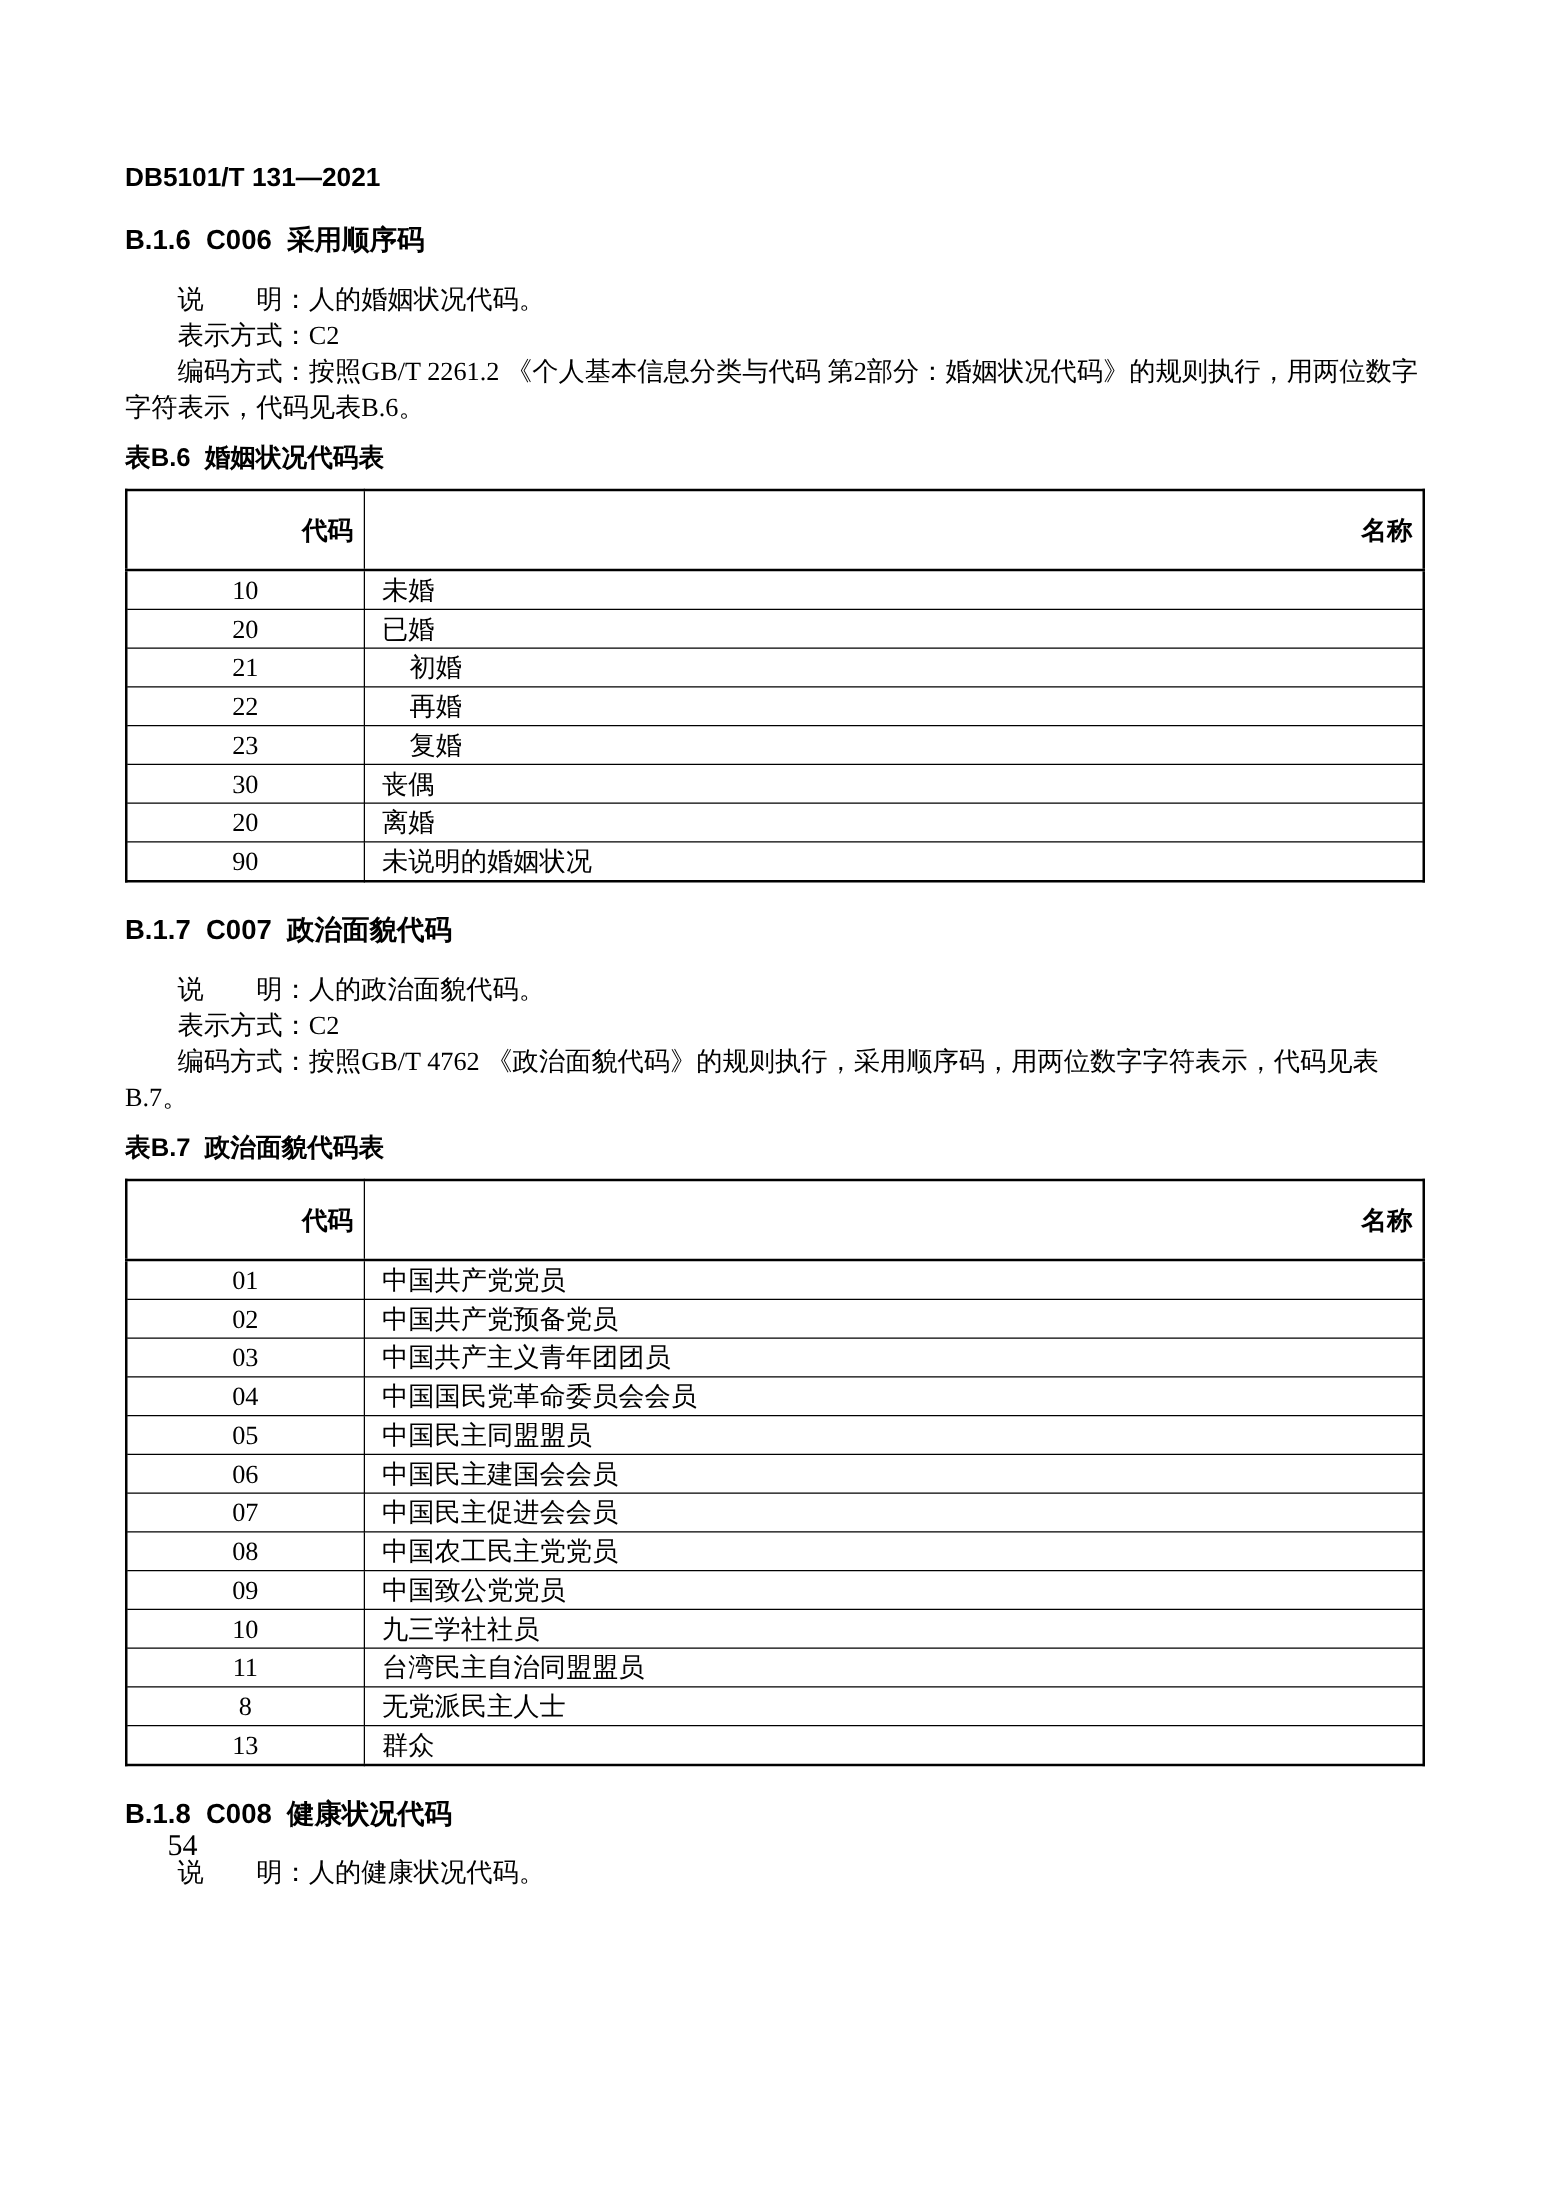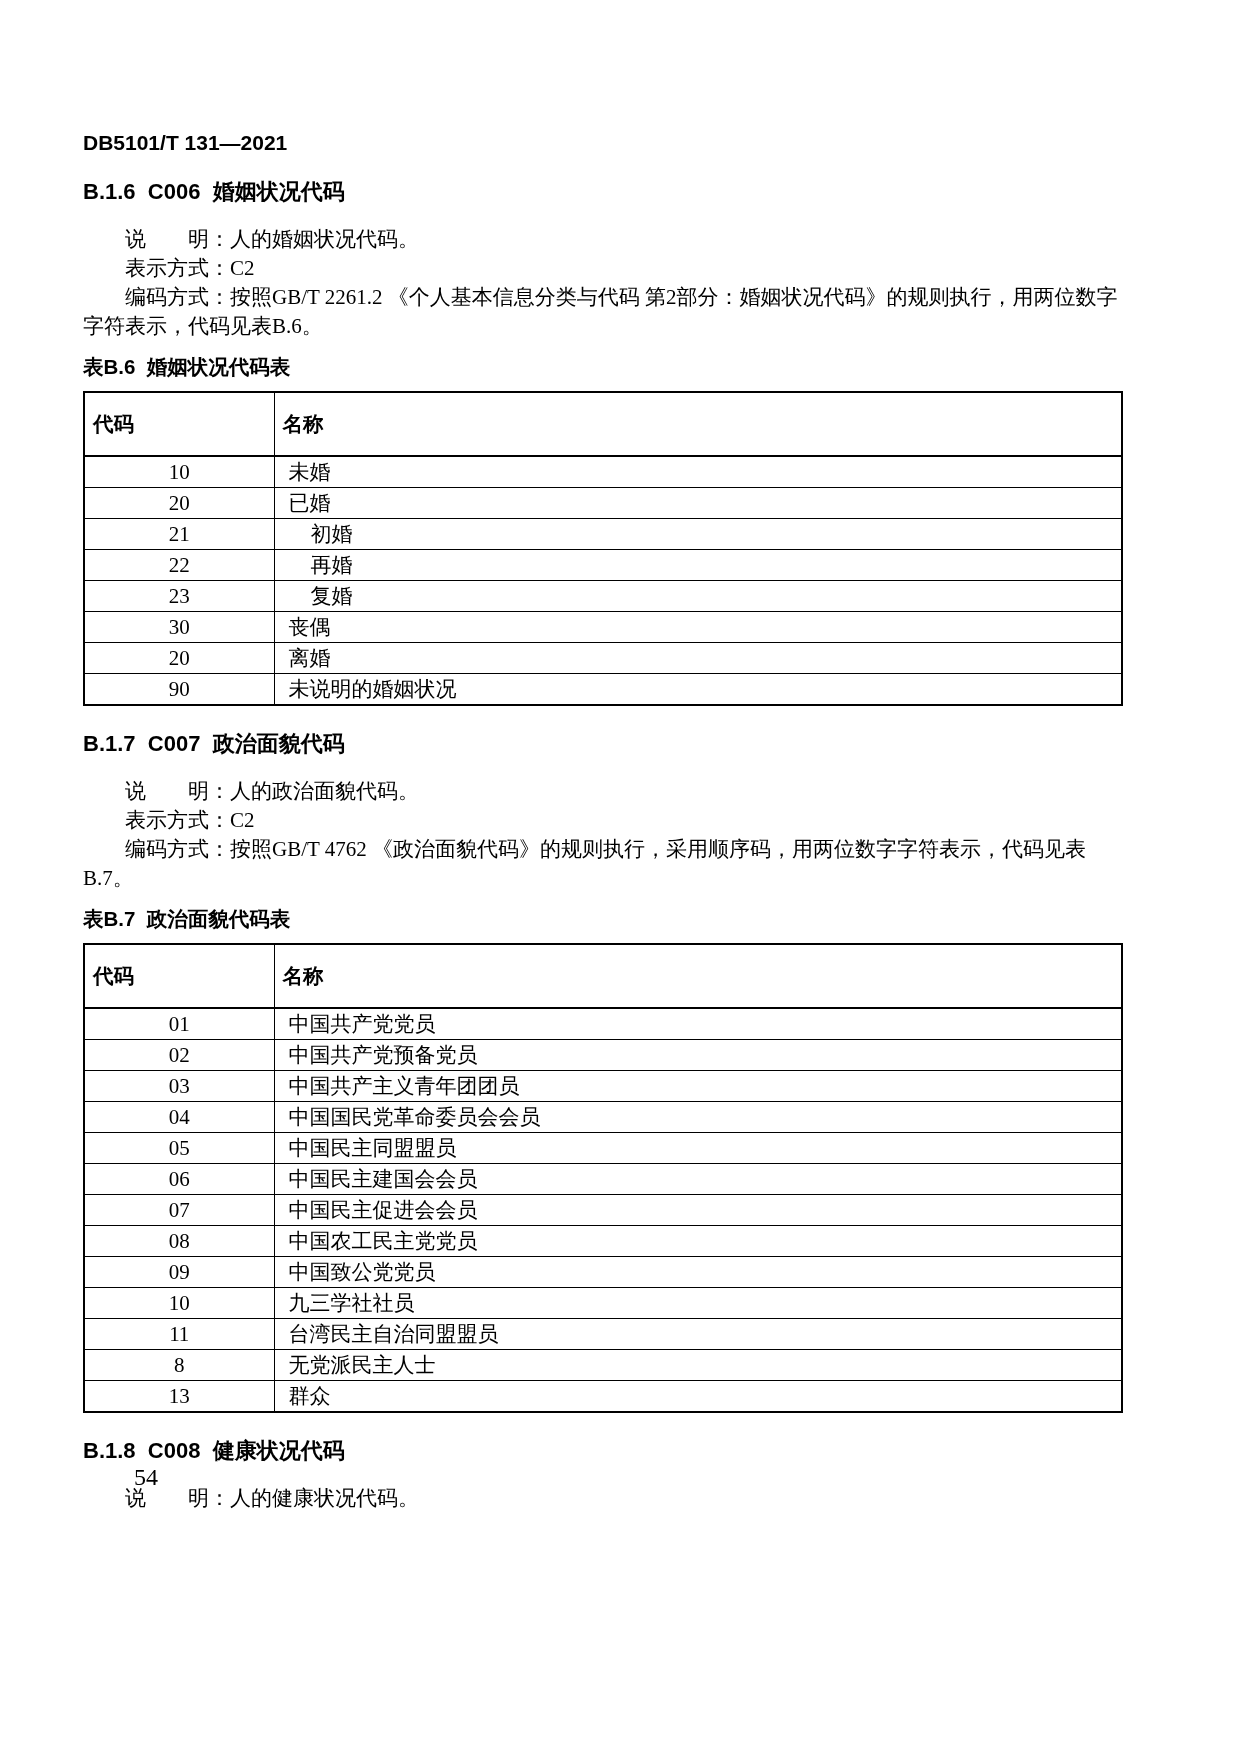--- a/index.html
+++ b/index.html
@@ -8,21 +8,21 @@
     position: relative;
     width: 1241px;
     height: 1754px;
     background: #ffffff;
     color: #000000;
     font-family: "Liberation Serif", "DejaVu Serif", serif;
     overflow: hidden;
   }
   .content {
     position: absolute;
-    left: 83px;
+    left: 100px;
     top: 132px;
     width: 1040px;
   }
   .doc-header {
     font-family: "Liberation Sans", "DejaVu Sans", sans-serif;
     font-weight: bold;
     font-size: 21px;
     line-height: 22px;
     white-space: pre-wrap;
   }
@@ -55,21 +55,21 @@
     border: 2.5px solid #000;
     margin: 0 0 24px 0;
   }
   .code-table th {
     font-family: "Liberation Sans", "DejaVu Sans", sans-serif;
     font-weight: bold;
     font-size: 20.5px;
     height: 33px;
     border: 1px solid #000;
     border-bottom: 2px solid #000;
-    text-align: left;
+    text-align: right;
     padding: 17px 8px;
   }
   .code-table td {
     font-size: 21px;
     height: 30px;
     border: 1px solid #000;
     padding: 1px 8px;
   }
   .col-code { width: 190px; }
   td.code-cell { text-align: center; }
@@ -84,21 +84,21 @@
   }
 </style>
 </head>
 <body>
 
 <div class="page">
   <div class="content">
 
     <div class="doc-header">DB5101/T 131—2021</div>
 
-    <h3 class="sec-heading">B.1.6  C006  婚姻状况代码</h3>
+    <h3 class="sec-heading">B.1.6  C006  采用顺序码</h3>
     <p class="para">说　　明：人的婚姻状况代码。</p>
     <p class="para">表示方式：C2</p>
     <p class="para">编码方式：按照GB/T 2261.2 《个人基本信息分类与代码 第2部分：婚姻状况代码》的规则执行，用两位数字字符表示，代码见表B.6。</p>
 
     <div class="table-title">表B.6  婚姻状况代码表</div>
     <table class="code-table">
       <thead>
         <tr>
           <th class="col-code">代码</th>
           <th>名称</th>

